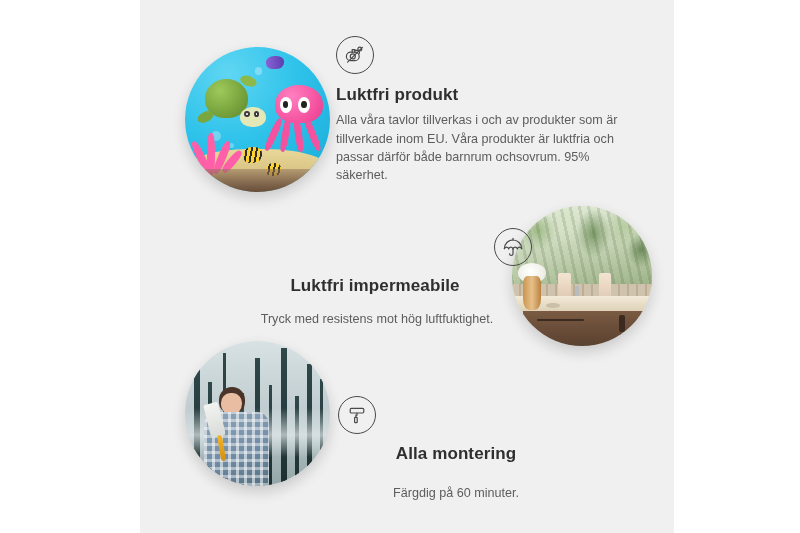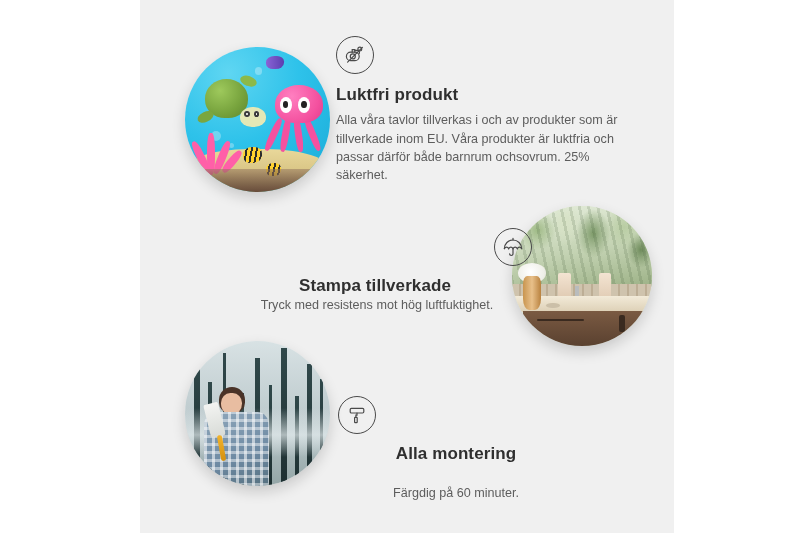--- a/index.html
+++ b/index.html
@@ -295,21 +295,21 @@
 
   
   .feature-odourless { left: 196px; top: 36px; width: 300px; }
   .feature-odourless .feat-title { margin-top: 11px; }
   .feature-odourless .feat-desc  { margin-top: 6px; width: 292px; }
 
   
   .feature-waterproof { left: 72px; top: 228px; width: 330px; text-align: right; }
   .feature-waterproof .feat-icon { margin-left: auto; margin-right: 10px; }
   .feature-waterproof .feat-title { margin-top: 10px; text-align: center; padding-right: 4px;}
-  .feature-waterproof .feat-desc  { margin-top: 0; text-align: center; }
+  .feature-waterproof .feat-desc  { margin-top: 14px; text-align: center; }
 
   
   .feature-mounting { left: 196px; top: 396px; width: 240px; }
   .feature-mounting .feat-icon { margin-left: 2px; }
   .feature-mounting .feat-title { margin-top: 10px; text-align: center; }
   .feature-mounting .feat-desc  { margin-top: 20px; text-align: center; }
 </style>
 </head>
 <body>
 
@@ -389,33 +389,33 @@
         <svg width="24" height="24" viewBox="0 0 24 24" fill="none" stroke="#4a4a4a" stroke-width="1.2" stroke-linecap="round">
           <path d="M7.6 9.2h4.4a4.2 4.2 0 0 1 0 8.4H7.6a4.2 4.2 0 0 1 0-8.4z"></path>
           <path d="M9.2 9.2V6.6h2.6v2.6"></path>
           <path d="M11.8 7.4h3.1a1.5 1.5 0 0 1 1.5 1.5v1.4"></path>
           <circle cx="16.8" cy="6.1" r="1.9"></circle>
           <circle cx="9.8" cy="13.4" r="2.5"></circle>
           <line x1="4.6" y1="19.2" x2="19.4" y2="4.4"></line>
         </svg>
       </div>
       <div class="feat-title">Luktfri produkt</div>
-      <div class="feat-desc">Alla våra tavlor tillverkas i och av produkter som är tillverkade inom EU. Våra produkter är luktfria och passar därför både barnrum ochsovrum. 25% säkerhet.</div>
+      <div class="feat-desc">Alla våra tavlor tillverkas i och av produkter som är tillverkade inom EU. Våra produkter är luktfria och passar därför både barnrum ochsovrum. 95% säkerhet.</div>
     </div>
 
     <div class="feature feature-waterproof">
       <div class="feat-icon">
         <svg width="24" height="24" viewBox="0 0 24 24" fill="none" stroke="#4a4a4a" stroke-width="1.2" stroke-linecap="round">
           <path d="M3.4 13.6a8.6 8.6 0 0 1 17.2 0"></path>
           <path d="M3.4 13.6c1.1-2.1 3.2-2.1 4.3 0 1.1-2.1 3.2-2.1 4.3 0 1.1-2.1 3.2-2.1 4.3 0 1.1-2.1 3.2-2.1 4.3 0"></path>
           <path d="M12 13.6v5.2a1.7 1.7 0 0 1-3.4 0"></path>
           <line x1="12" y1="5" x2="12" y2="3.4"></line>
         </svg>
       </div>
-      <div class="feat-title">Stampa tillverkade</div>
+      <div class="feat-title">Luktfri impermeabile</div>
       <div class="feat-desc">Tryck med resistens mot hög luftfuktighet.</div>
     </div>
 
     <div class="feature feature-mounting">
       <div class="feat-icon">
         <svg width="24" height="24" viewBox="0 0 24 24" fill="none" stroke="#4a4a4a" stroke-width="1.2" stroke-linecap="round">
           <rect x="5.2" y="5.4" width="13.6" height="4.6" rx="1.2"></rect>
           <path d="M12 10v2.2h-1.1v2.2"></path>
           <rect x="9.6" y="14.4" width="2.6" height="5.2" rx="0.7"></rect>
         </svg>

